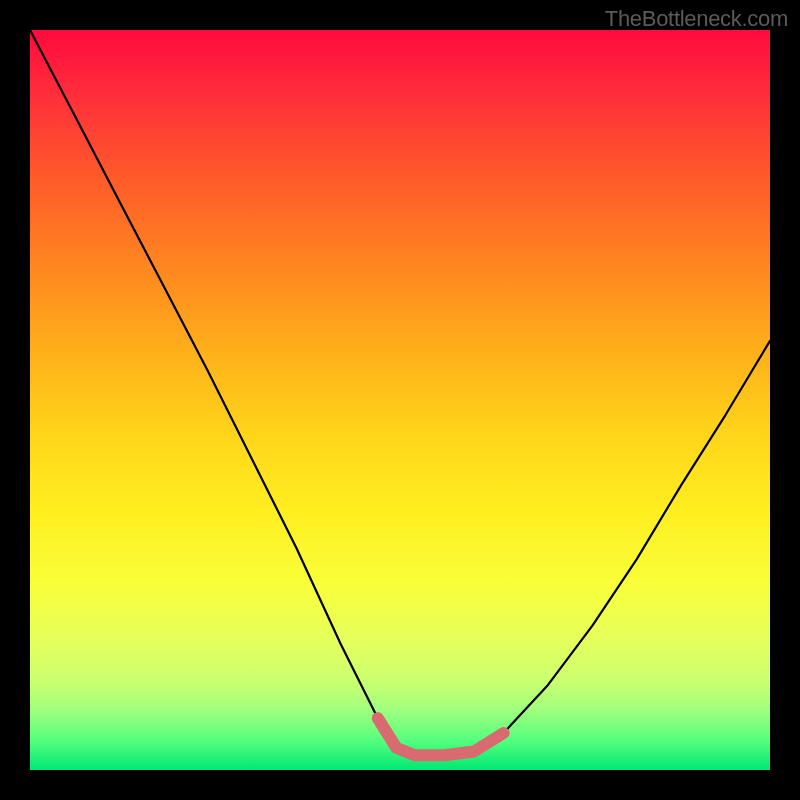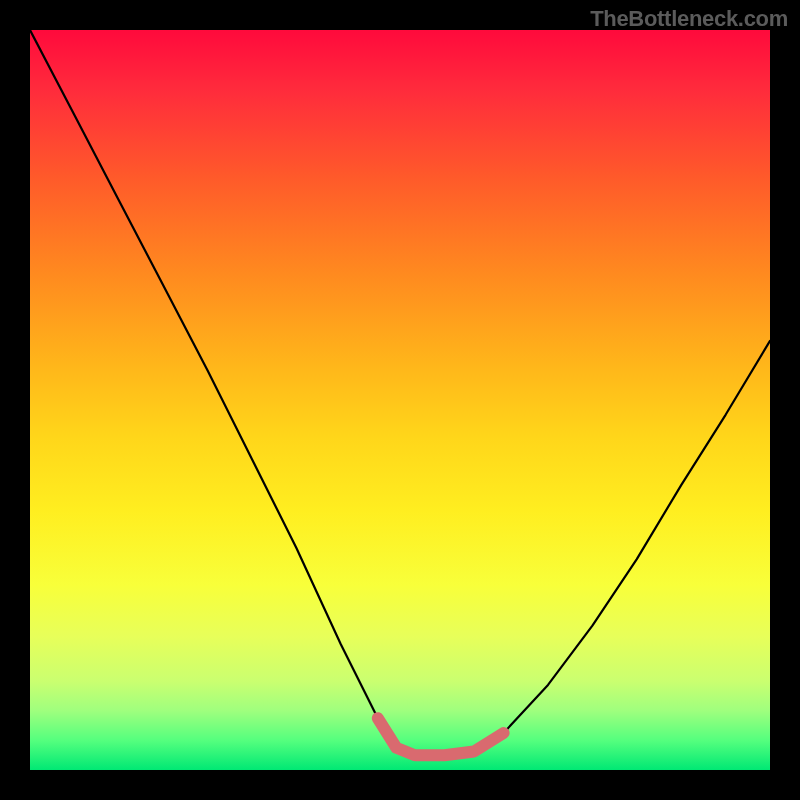--- a/index.html
+++ b/index.html
@@ -42,21 +42,21 @@
       #9fff7e 92%,
       #55ff7e 96%,
       #00e874 100%
     );
   }
   .watermark {
     position: absolute;
     top: 6px;
     right: 12px;
     color: #5b5b5b;
-    font-weight: bold;
+    font-weight: normal;
     font-size: 22px;
     letter-spacing: -0.3px;
     z-index: 10;
   }
   svg.overlay {
     position: absolute;
     inset: 0;
     width: 740px;
     height: 740px;
   }

